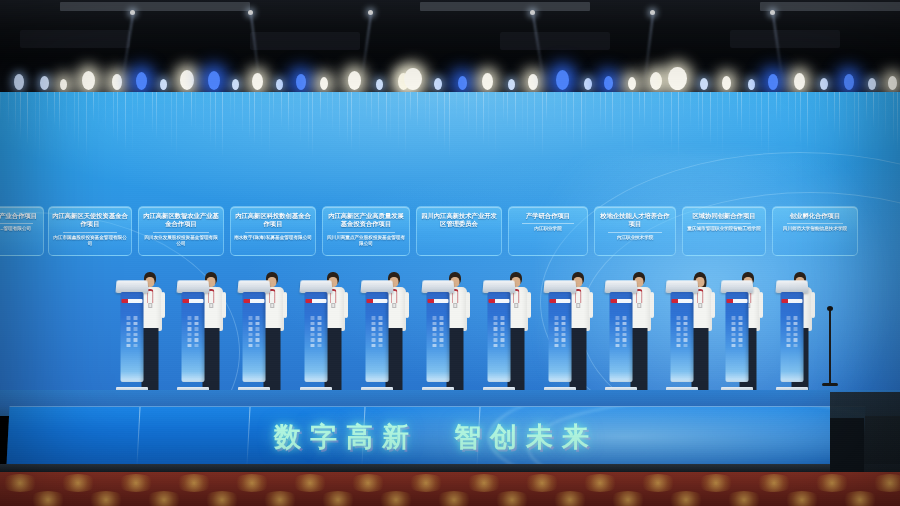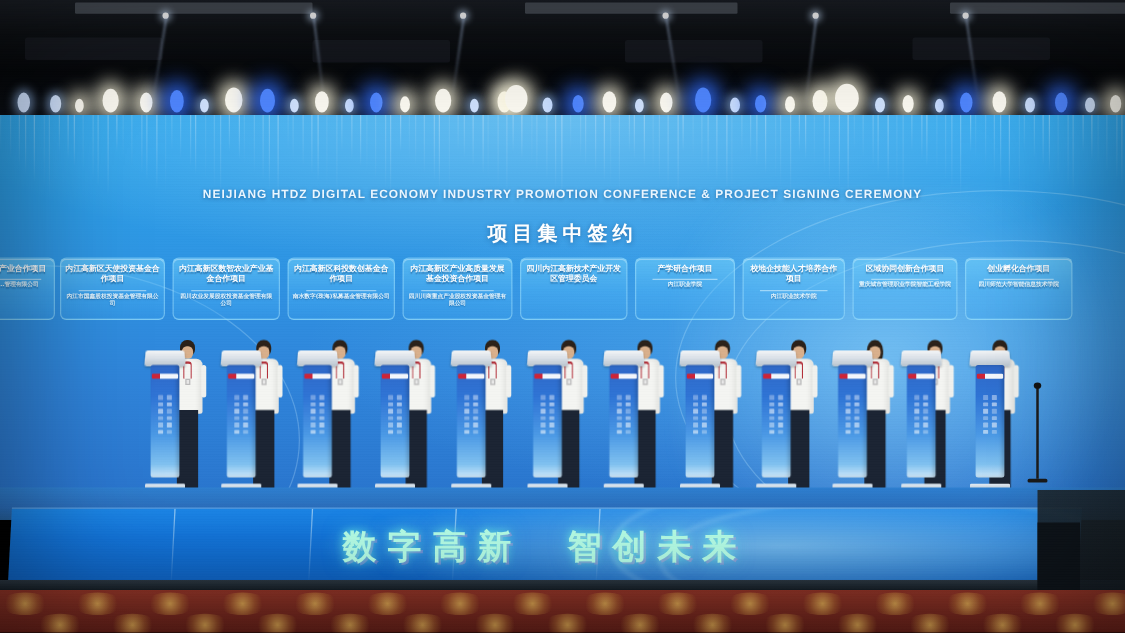--- a/index.html
+++ b/index.html
@@ -455,22 +455,20 @@
         <div class="bd-streak" style="left: 885px; opacity: 0.39; height: 48px;"></div>
         <div class="bd-streak" style="left: 892.5px; opacity: 0.53; height: 54px;"></div>
         <div class="bd-streak" style="left: 897px; opacity: 0.67; height: 60px;"></div>
       </div>
     <div class="bd-arc" style="left:540px;top:60px;width:520px;height:300px;"></div>
     <div class="bd-arc" style="left:580px;top:100px;width:460px;height:260px;"></div>
     <div class="bd-arc" style="left:-180px;top:120px;width:420px;height:280px;"></div>
     <div class="bd-glow"></div>
   </div>
 
-  <div class="title-en">NEIJIANG HTDZ DIGITAL ECONOMY INDUSTRY PROMOTION CONFERENCE &amp; PROJECT SIGNING CEREMONY</div>
-  <div class="subtitle-cn">项目集中签约</div>
 
   <div class="placards" id="placards">
       <div class="placard" style="left: -14px; width: 58px;">
         <div class="pc-title">…产业合作项目</div>
         <div class="pc-rule"></div>
         <div class="pc-sub">…管理有限公司</div>
       </div>
       <div class="placard" style="left: 48px; width: 84px;">
         <div class="pc-title">内江高新区天使投资基金合作项目</div>
         <div class="pc-rule"></div>

